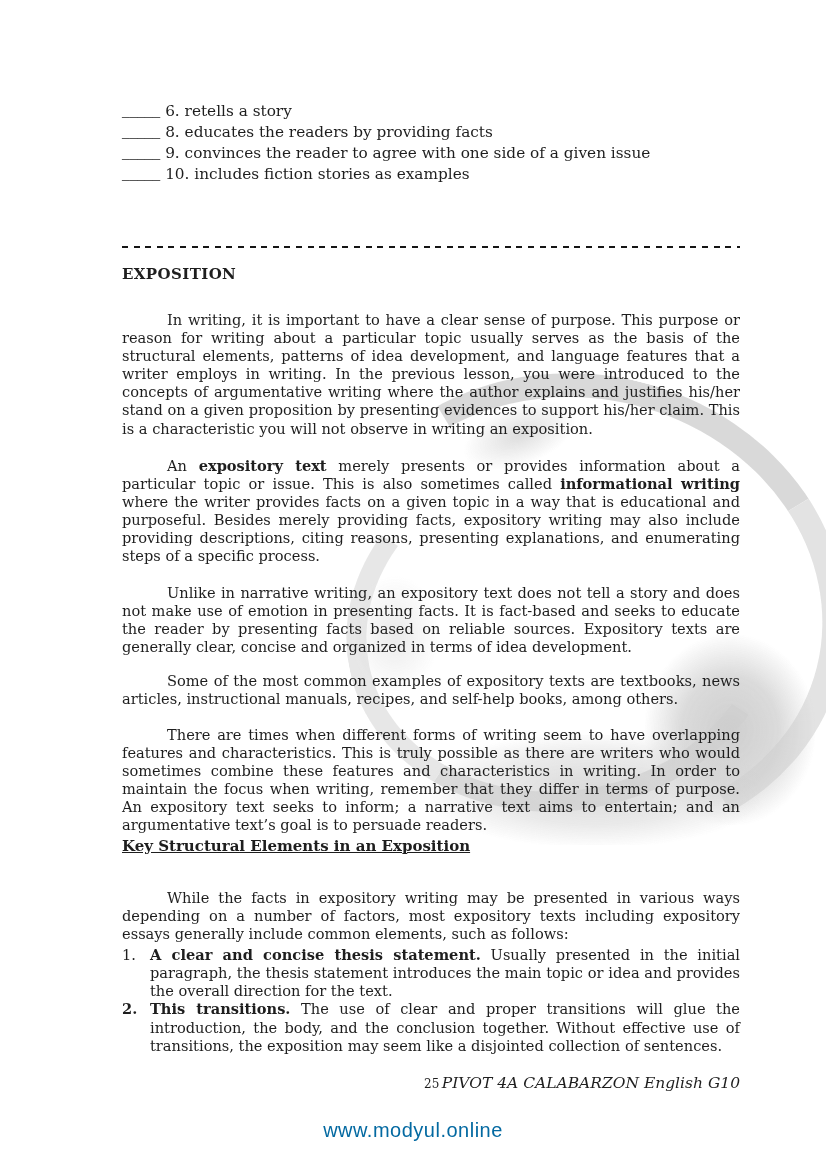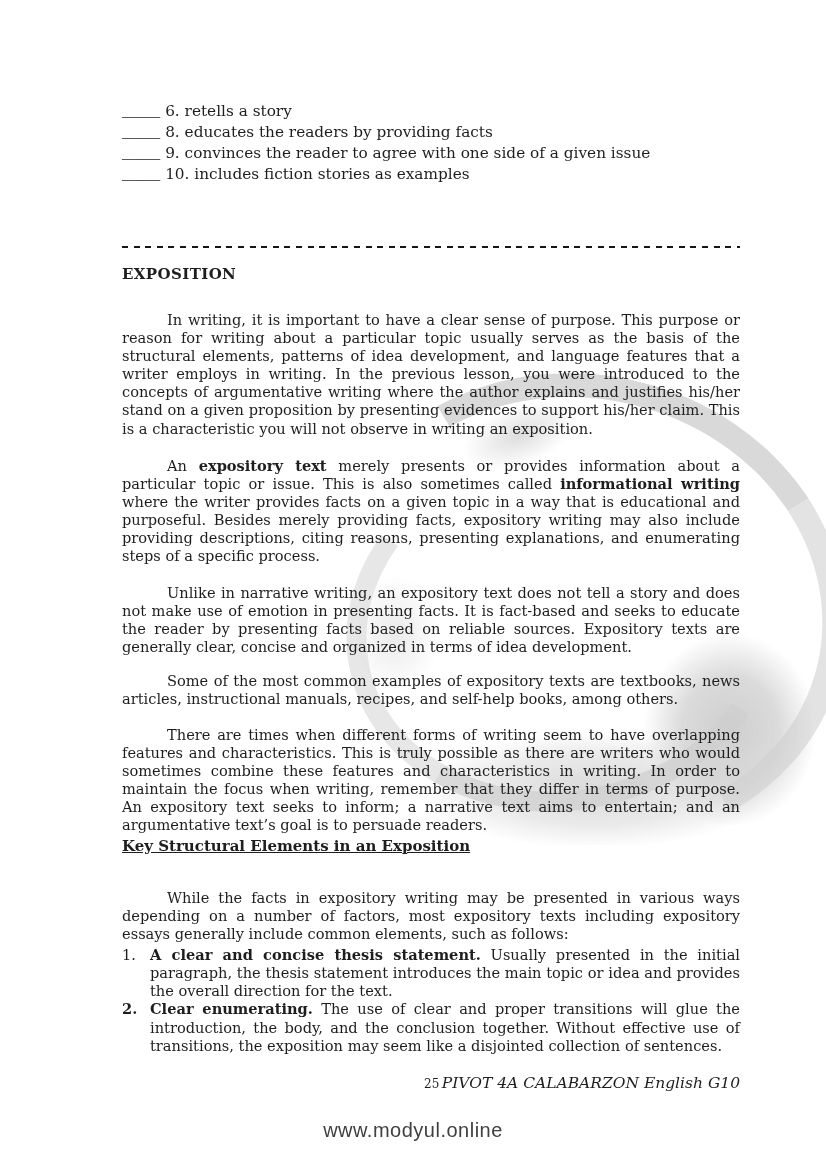--- a/index.html
+++ b/index.html
@@ -57,21 +57,21 @@
   .page-number{
     position:absolute;left:424px;top:1077px;z-index:2;
     font-size:12px;font-family:"DejaVu Serif","Liberation Serif",serif;
   }
   .book-title{
     position:absolute;right:86px;top:1074px;z-index:2;
     font-size:15.5px;font-style:italic;
   }
   .url-watermark{
     position:absolute;left:0;top:1119px;width:826px;z-index:1;
-    text-align:center;color:#404040;
+    text-align:center;color:#0369a1;
     font-family:"Liberation Sans","DejaVu Sans",sans-serif;
     font-size:20px;letter-spacing:.5px;
   }
 
   
   .stamp{position:absolute;left:290px;top:365px;width:536px;height:480px;z-index:0;opacity:.85;}
   .stamp .arc-outer{
     position:absolute;left:30px;top:10px;width:480px;height:420px;
     border-radius:50%;
     border:24px solid transparent;
@@ -164,21 +164,21 @@
 
     <p class="para p6">While the facts in expository writing may be presented in various ways depending on a number of factors, most expository texts including expository essays generally include common elements, such as follows:</p>
 
     <div class="numlist">
       <div class="oli">
         <span class="num">1.</span>
         <span class="bold">A clear and concise thesis statement.</span><span> Usually presented in the initial paragraph, the thesis statement introduces the main topic or idea and provides the overall direction for the text.</span>
       </div>
       <div class="oli">
         <span class="num bold">2.</span>
-        <span class="bold">Clear enumerating.</span><span> The use of clear and proper transitions will glue the introduction, the body, and the conclusion together. Without effective use of transitions, the exposition may seem like a disjointed collection of sentences.</span>
+        <span class="bold">This transitions.</span><span> The use of clear and proper transitions will glue the introduction, the body, and the conclusion together. Without effective use of transitions, the exposition may seem like a disjointed collection of sentences.</span>
       </div>
     </div>
 
   </div>
 
   <div class="page-number">25</div>
   <div class="book-title">PIVOT 4A CALABARZON English G10</div>
   <div class="url-watermark">www.modyul.online</div>
 
 </div>

